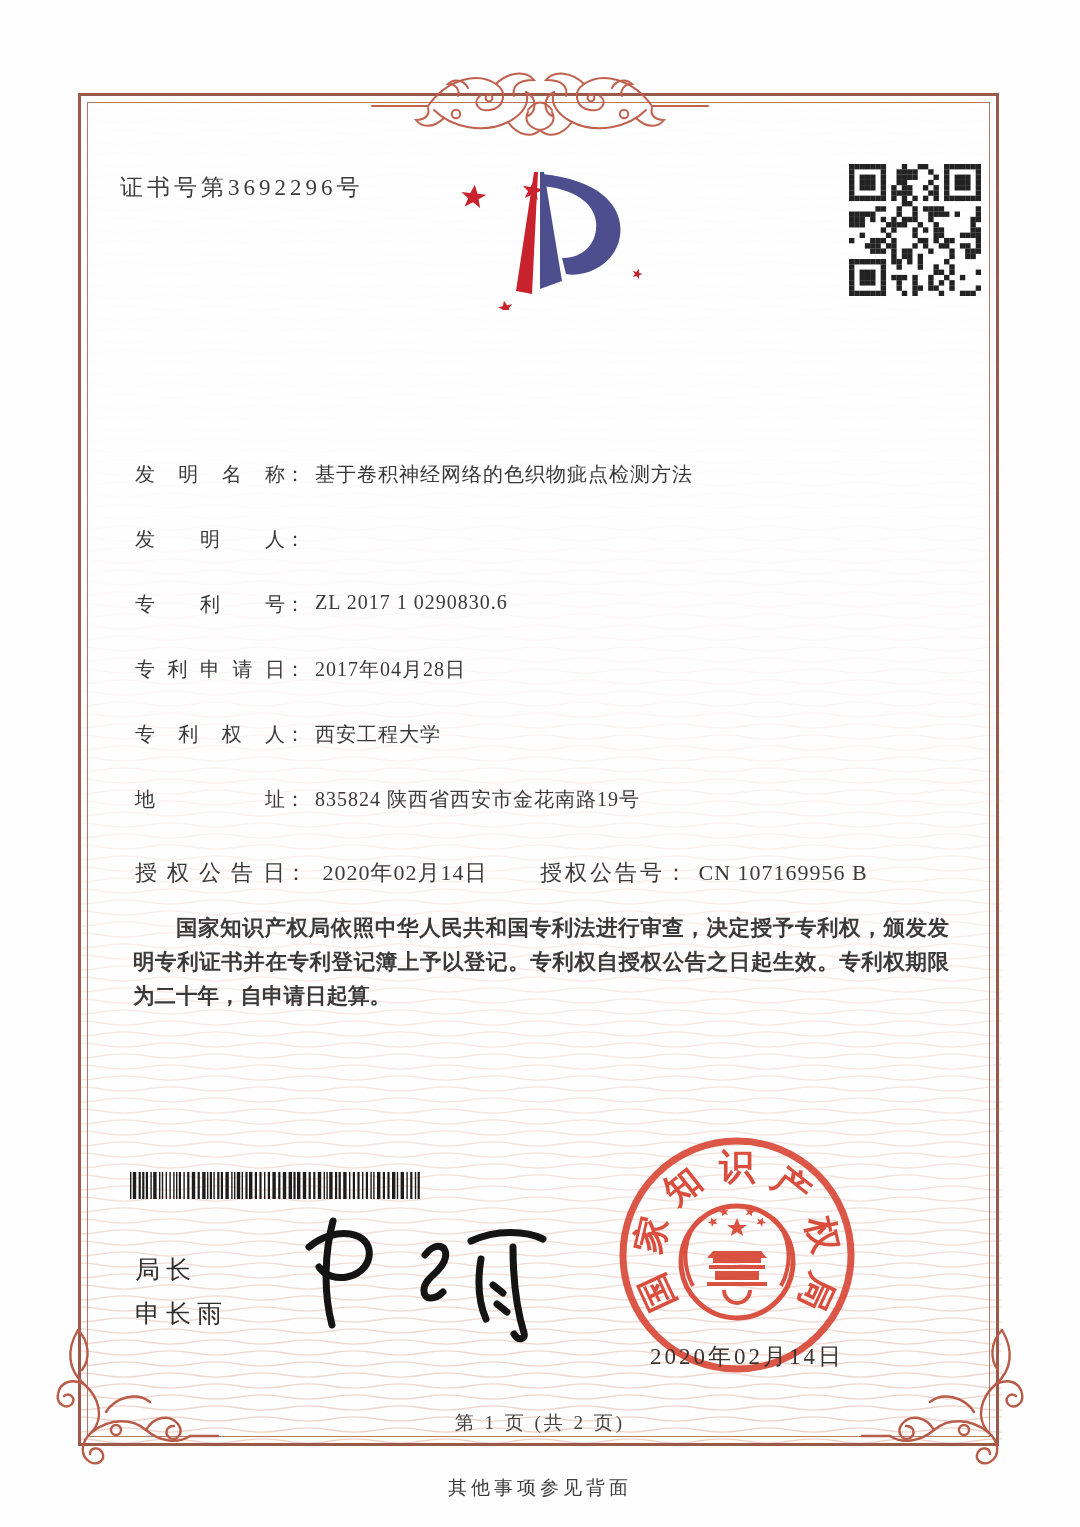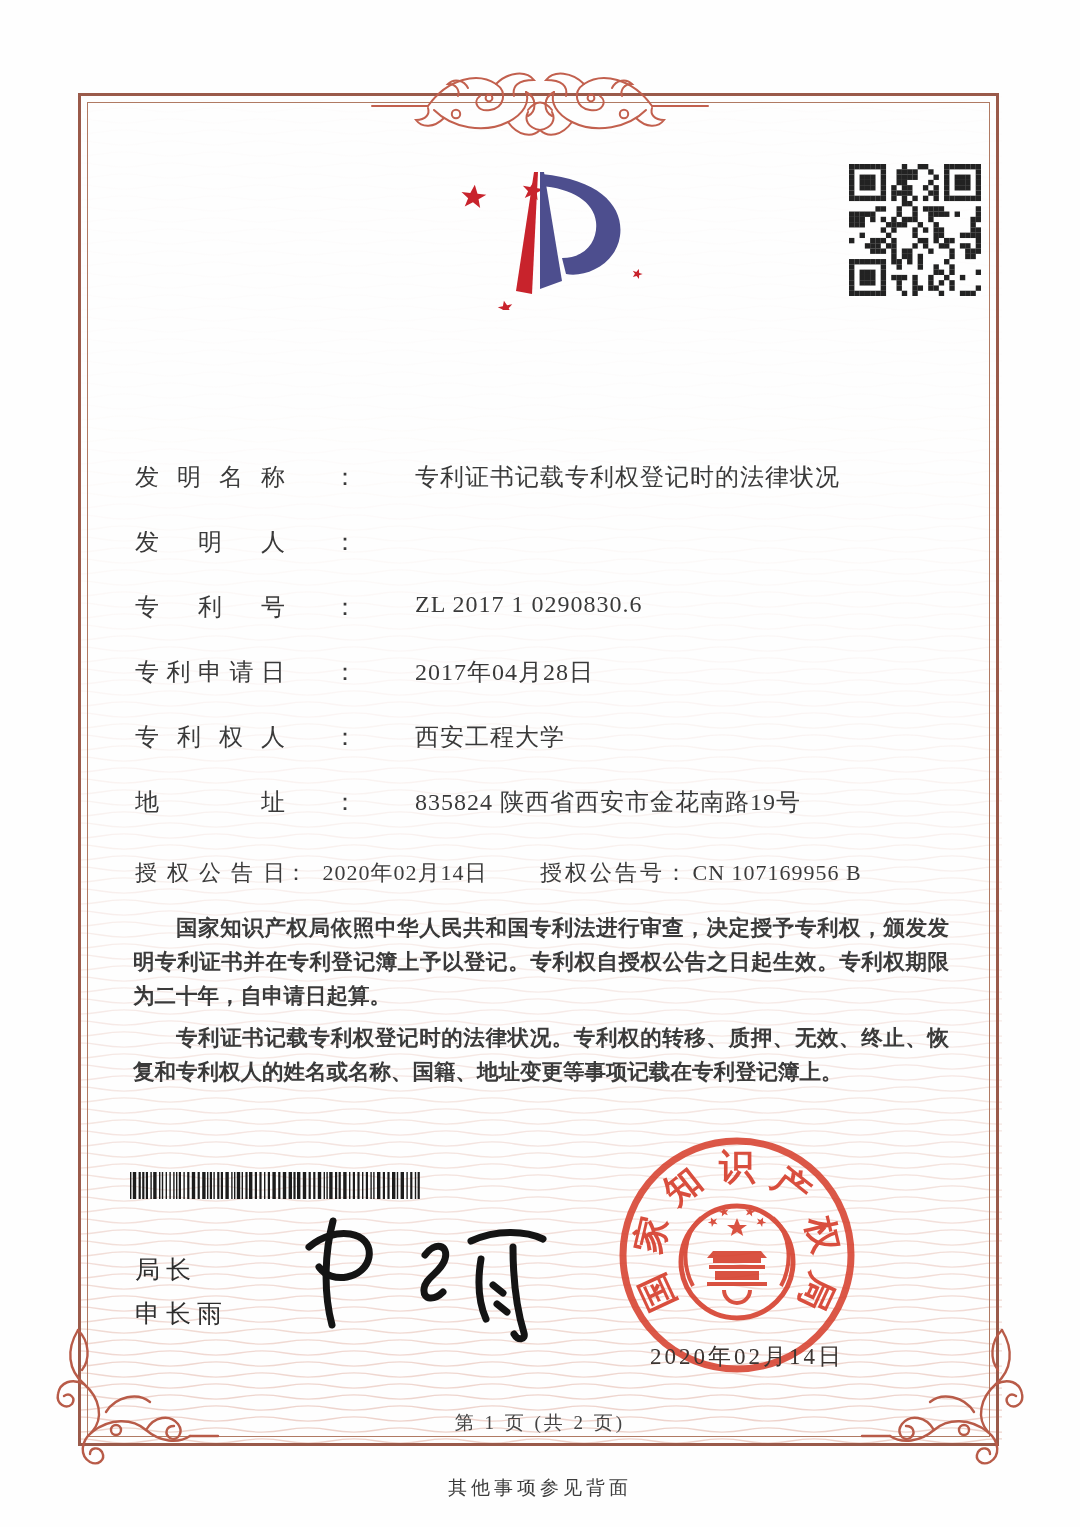--- a/index.html
+++ b/index.html
@@ -22,21 +22,21 @@
   }
   .ornament{position:absolute;pointer-events:none;}
   .cert-no{position:absolute;left:120px;top:172px;font-size:23px;letter-spacing:4px;color:#3d3d3d;}
   .logo{position:absolute;left:452px;top:160px;width:196px;height:150px;}
   .qr{position:absolute;left:849px;top:164px;width:132px;height:132px;}
   .title{
     position:absolute;left:0;top:336px;width:1080px;text-align:center;
     font-size:49px;font-weight:bold;letter-spacing:30px;text-indent:30px;color:#333;
   }
   .fields{position:absolute;left:135px;top:461px;width:830px;}
-  .field-row{height:30px;margin-bottom:35px;font-size:24px;display:flex;gap:48px;}
+  .field-row{height:30px;margin-bottom:35px;font-size:20px;display:flex;}
   .field-label{display:inline-block;width:150px;text-align:justify;text-align-last:justify;}
   .field-colon{display:inline-block;}
   .field-value{display:inline-block;margin-left:10px;white-space:nowrap;letter-spacing:1px;}
   .grant-row{position:absolute;left:135px;top:858px;width:830px;font-size:22px;}
   .grant-second{position:absolute;left:405px;top:0;}
   .paragraphs{position:absolute;left:125px;top:903px;width:832px;font-size:21.5px;line-height:34px;text-align:justify;}
   .paragraphs p{margin:8px;text-indent:2em;font-weight:bold;}
   .barcode{position:absolute;left:130px;top:1172px;width:292px;height:27px;}
   .commissioner{position:absolute;left:135px;top:1248px;font-size:25px;letter-spacing:6px;color:#2e2e2e;line-height:44px;}
   .signature{position:absolute;left:275px;top:1205px;width:290px;height:145px;}
@@ -218,20 +218,21 @@
       <path d="M144,110 H172"></path>
       <path d="M46,106 C34,116 34,130 44,136 C52,140 60,134 56,126 C52,120 44,122 44,128"></path>
       <path d="M38,58 C26,52 14,56 12,68 C10,78 20,84 26,78 C30,72 24,66 18,70"></path>
       <path d="M100,104 C108,90 124,88 132,98 C138,106 132,116 124,112 C118,108 120,100 128,100"></path>
       <path d="M60,86 C70,70 92,66 104,76"></path>
       <path d="M32,4 C44,16 44,34 36,44"></path>
       <circle cx="70" cy="104" r="5"></circle>
     </g>
   </svg>
 
+  <div class="cert-no">证书号第3692296号</div>
 
   <svg class="logo" viewBox="0 0 196 150">
     <g fill="#c8232c">
       <path id="star" d="M0,-10 L2.9,-3.1 10,-3.1 4.2,1.2 6.2,8.1 0,4 -6.2,8.1 -4.2,1.2 -10,-3.1 -2.9,-3.1 Z" transform="translate(-200,-200)"></path>
       <use href="#star" transform="translate(252,245) scale(0.52) rotate(18)"></use>
       <use href="#star" transform="translate(229,262) scale(0.74) rotate(-12)"></use>
       <use href="#star" transform="translate(251,274) scale(1.05) rotate(10)"></use>
       <use href="#star" transform="translate(217,288) scale(0.62) rotate(-20)"></use>
       <use href="#star" transform="translate(244,312) scale(1.25) rotate(6)"></use>
       <polygon points="82,12 86,12 80,134 64,131"></polygon>
@@ -516,21 +517,21 @@
       <rect x="21" y="24" width="1.02" height="1.02" fill="#222"></rect>
       <rect x="22" y="24" width="1.02" height="1.02" fill="#222"></rect>
       <rect x="23" y="24" width="1.02" height="1.02" fill="#222"></rect>
     </svg>
 
 
   <div class="fields" id="fieldsBox">
       <div class="field-row">
         <span class="field-label">发明名称</span>
         <span class="field-colon">：</span>
-        <span class="field-value">专利证书记载专利权登记时的法律状况</span>
+        <span class="field-value">基于卷积神经网络的色织物疵点检测方法</span>
       </div>
       <div class="field-row">
         <span class="field-label">发明人</span>
         <span class="field-colon">：</span>
       </div>
       <div class="field-row">
         <span class="field-label">专利号</span>
         <span class="field-colon">：</span>
         <span class="field-value">ZL 2017 1 0290830.6</span>
       </div>
@@ -549,27 +550,26 @@
         <span class="field-colon">：</span>
         <span class="field-value">835824 陕西省西安市金花南路19号</span>
       </div>
     </div>
 
   <div class="grant-row">
     <span style="display:inline-block;width:150px;text-align:justify;text-align-last:justify;">授权公告日</span><span>：</span>
     <span style="margin-left:10px;letter-spacing:1px;">2020年02月14日</span>
     <span class="grant-second">
       <span style="letter-spacing:3px;">授权公告号</span><span>：</span>
-      <span style="letter-spacing:1px;">CN 107169956 B</span>
+      <span style="margin-left:6px;letter-spacing:1px;">CN 107169956 B</span>
     </span>
   </div>
 
   <div class="paragraphs">
     <p>国家知识产权局依照中华人民共和国专利法进行审查，决定授予专利权，颁发发明专利证书并在专利登记簿上予以登记。专利权自授权公告之日起生效。专利权期限为二十年，自申请日起算。</p>
-    <p>专利证书记载专利权登记时的法律状况。专利权的转移、质押、无效、终止、恢复和专利权人的姓名或名称、国籍、地址变更等事项记载在专利登记簿上。</p>
   </div>
 
   <svg class="barcode" id="barcodeBox" viewBox="0 0 292 27">
       <rect x="0" y="0" width="1.4" height="27" fill="#1c1c1c"></rect>
       <rect x="2.8" y="0" width="3.4" height="27" fill="#1c1c1c"></rect>
       <rect x="8.6" y="0" width="2.2" height="27" fill="#1c1c1c"></rect>
       <rect x="12.2" y="0" width="2.2" height="27" fill="#1c1c1c"></rect>
       <rect x="15.799999999999999" y="0" width="2.2" height="27" fill="#1c1c1c"></rect>
       <rect x="20.4" y="0" width="1.4" height="27" fill="#1c1c1c"></rect>
       <rect x="23.2" y="0" width="3.4" height="27" fill="#1c1c1c"></rect>

